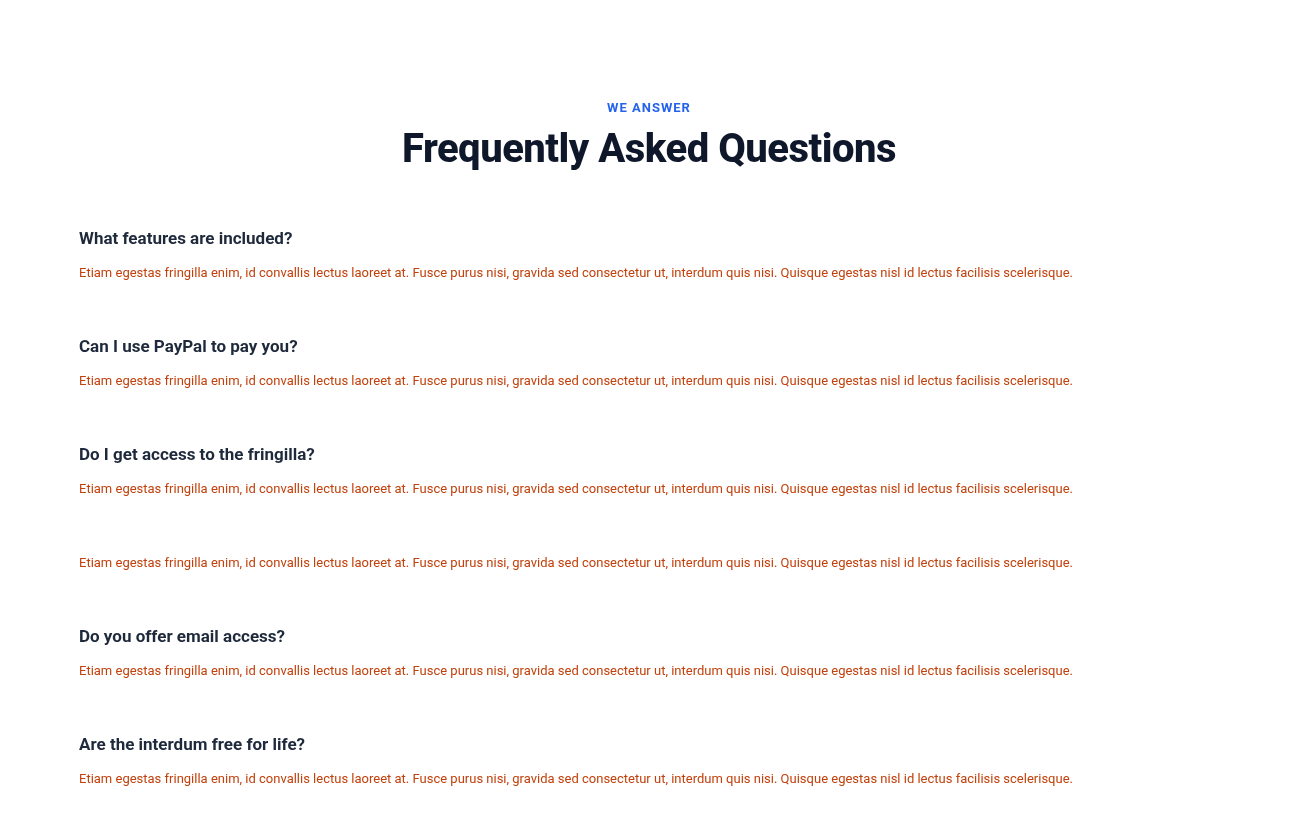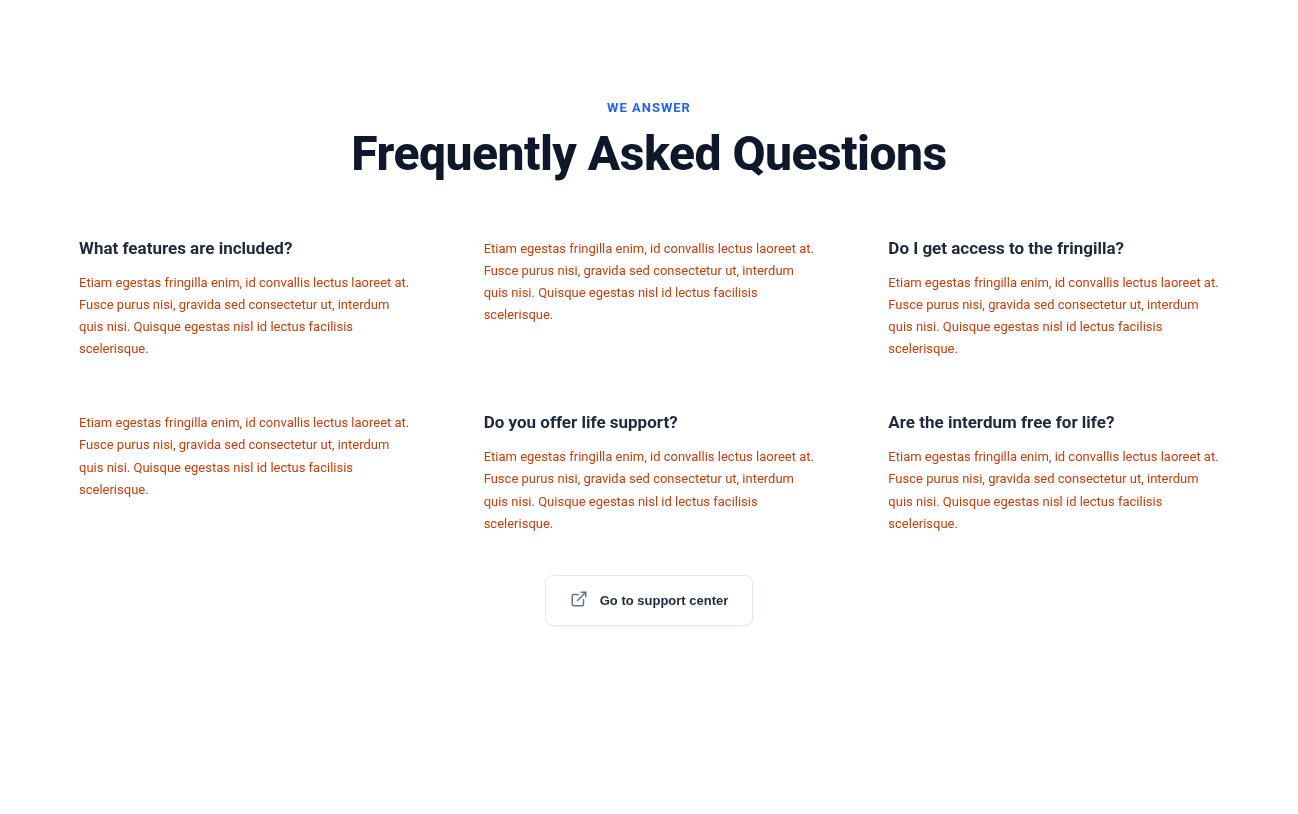--- a/index.html
+++ b/index.html
@@ -25,31 +25,31 @@
     }
     .eyebrow {
       font-size: 13px;
       font-weight: 700;
       letter-spacing: 1px;
       color: #2563eb;
       text-transform: uppercase;
       margin-bottom: 10px;
     }
     .title {
-      font-size: 48px;
+      font-size: 40px;
       font-weight: 800;
       color: #0f172a;
       letter-spacing: -0.5px;
     }
     .faq-grid {
       display: grid;
-      grid-template-columns: 1fr 1fr 1fr;
+      grid-template-columns: 1fr;
       column-gap: 74px;
       row-gap: 52px;
-      margin-bottom: 40px;
+      margin-bottom: 52px;
     }
     .faq-item {
     }
     .faq-question {
       font-size: 17px;
       font-weight: 700;
       color: #1e293b;
       margin-bottom: 14px;
     }
     .faq-answer {
@@ -89,31 +89,32 @@
     <div class="eyebrow">WE ANSWER</div>
     <h1 class="title">Frequently Asked Questions</h1>
   </div>
 
   <div class="faq-grid">
     <div class="faq-item">
       <div class="faq-question">What features are included?</div>
       <div class="faq-answer">Etiam egestas fringilla enim, id convallis lectus laoreet at. Fusce purus nisi, gravida sed consectetur ut, interdum quis nisi. Quisque egestas nisl id lectus facilisis scelerisque.</div>
     </div>
     <div class="faq-item">
+      <div class="faq-question">Can I use PayPal to pay you?</div>
       <div class="faq-answer">Etiam egestas fringilla enim, id convallis lectus laoreet at. Fusce purus nisi, gravida sed consectetur ut, interdum quis nisi. Quisque egestas nisl id lectus facilisis scelerisque.</div>
     </div>
     <div class="faq-item">
       <div class="faq-question">Do I get access to the fringilla?</div>
       <div class="faq-answer">Etiam egestas fringilla enim, id convallis lectus laoreet at. Fusce purus nisi, gravida sed consectetur ut, interdum quis nisi. Quisque egestas nisl id lectus facilisis scelerisque.</div>
     </div>
     <div class="faq-item">
       <div class="faq-answer">Etiam egestas fringilla enim, id convallis lectus laoreet at. Fusce purus nisi, gravida sed consectetur ut, interdum quis nisi. Quisque egestas nisl id lectus facilisis scelerisque.</div>
     </div>
     <div class="faq-item">
-      <div class="faq-question">Do you offer life support?</div>
+      <div class="faq-question">Do you offer email access?</div>
       <div class="faq-answer">Etiam egestas fringilla enim, id convallis lectus laoreet at. Fusce purus nisi, gravida sed consectetur ut, interdum quis nisi. Quisque egestas nisl id lectus facilisis scelerisque.</div>
     </div>
     <div class="faq-item">
       <div class="faq-question">Are the interdum free for life?</div>
       <div class="faq-answer">Etiam egestas fringilla enim, id convallis lectus laoreet at. Fusce purus nisi, gravida sed consectetur ut, interdum quis nisi. Quisque egestas nisl id lectus facilisis scelerisque.</div>
     </div>
   </div>
 
   <div class="cta-wrap">
     <button class="cta-button">

